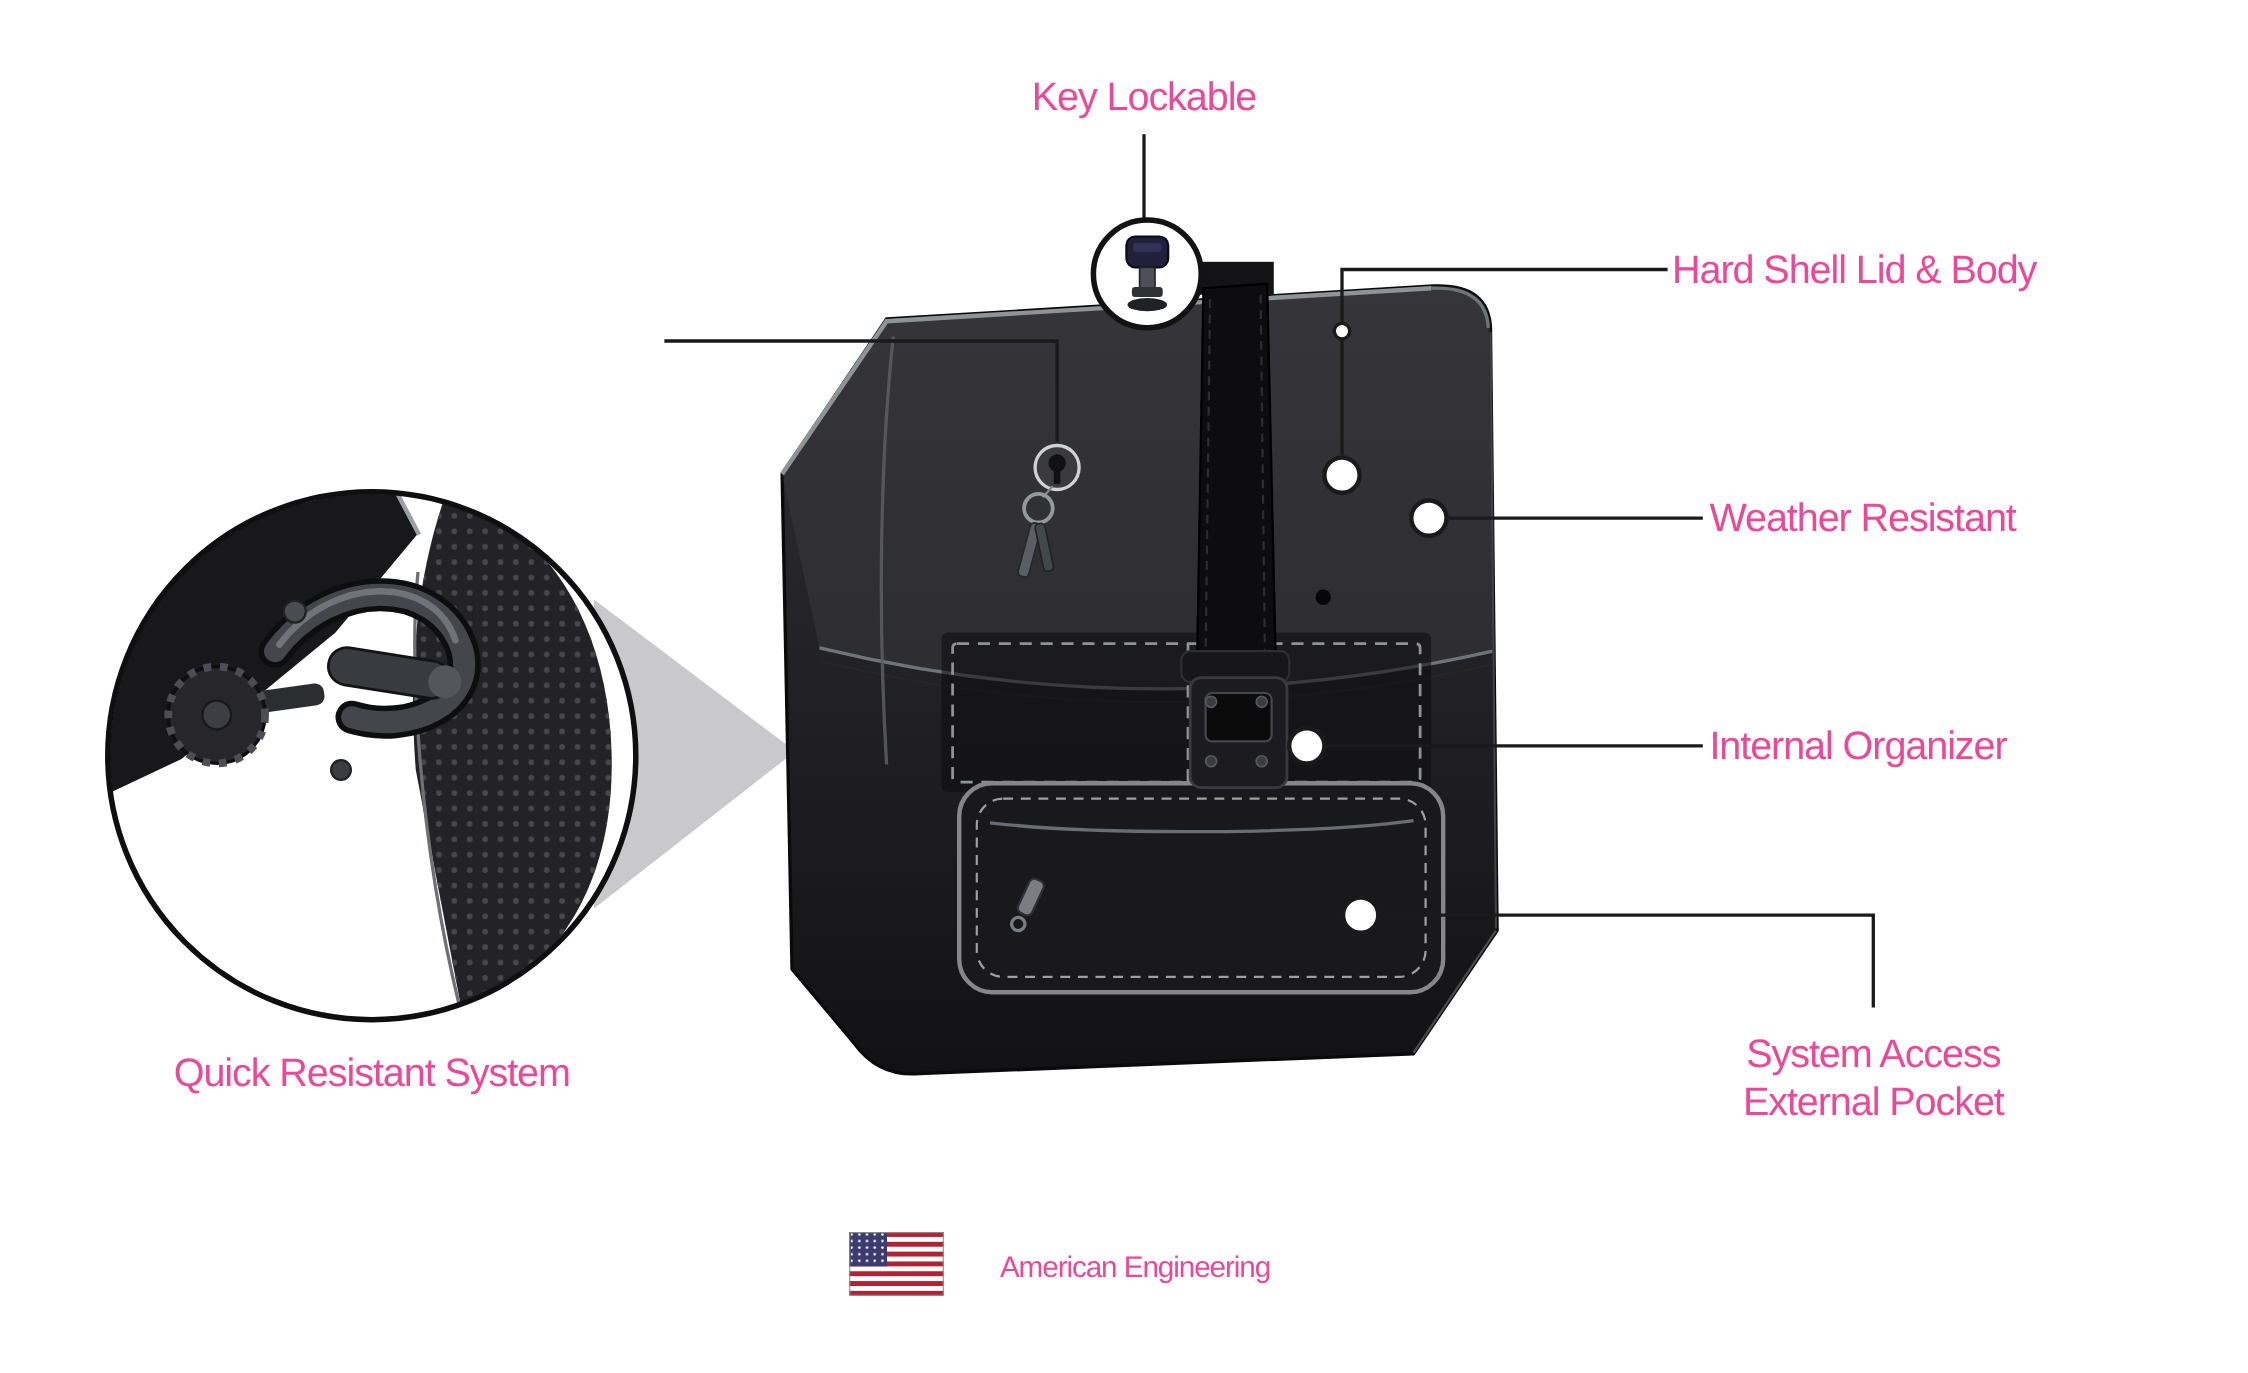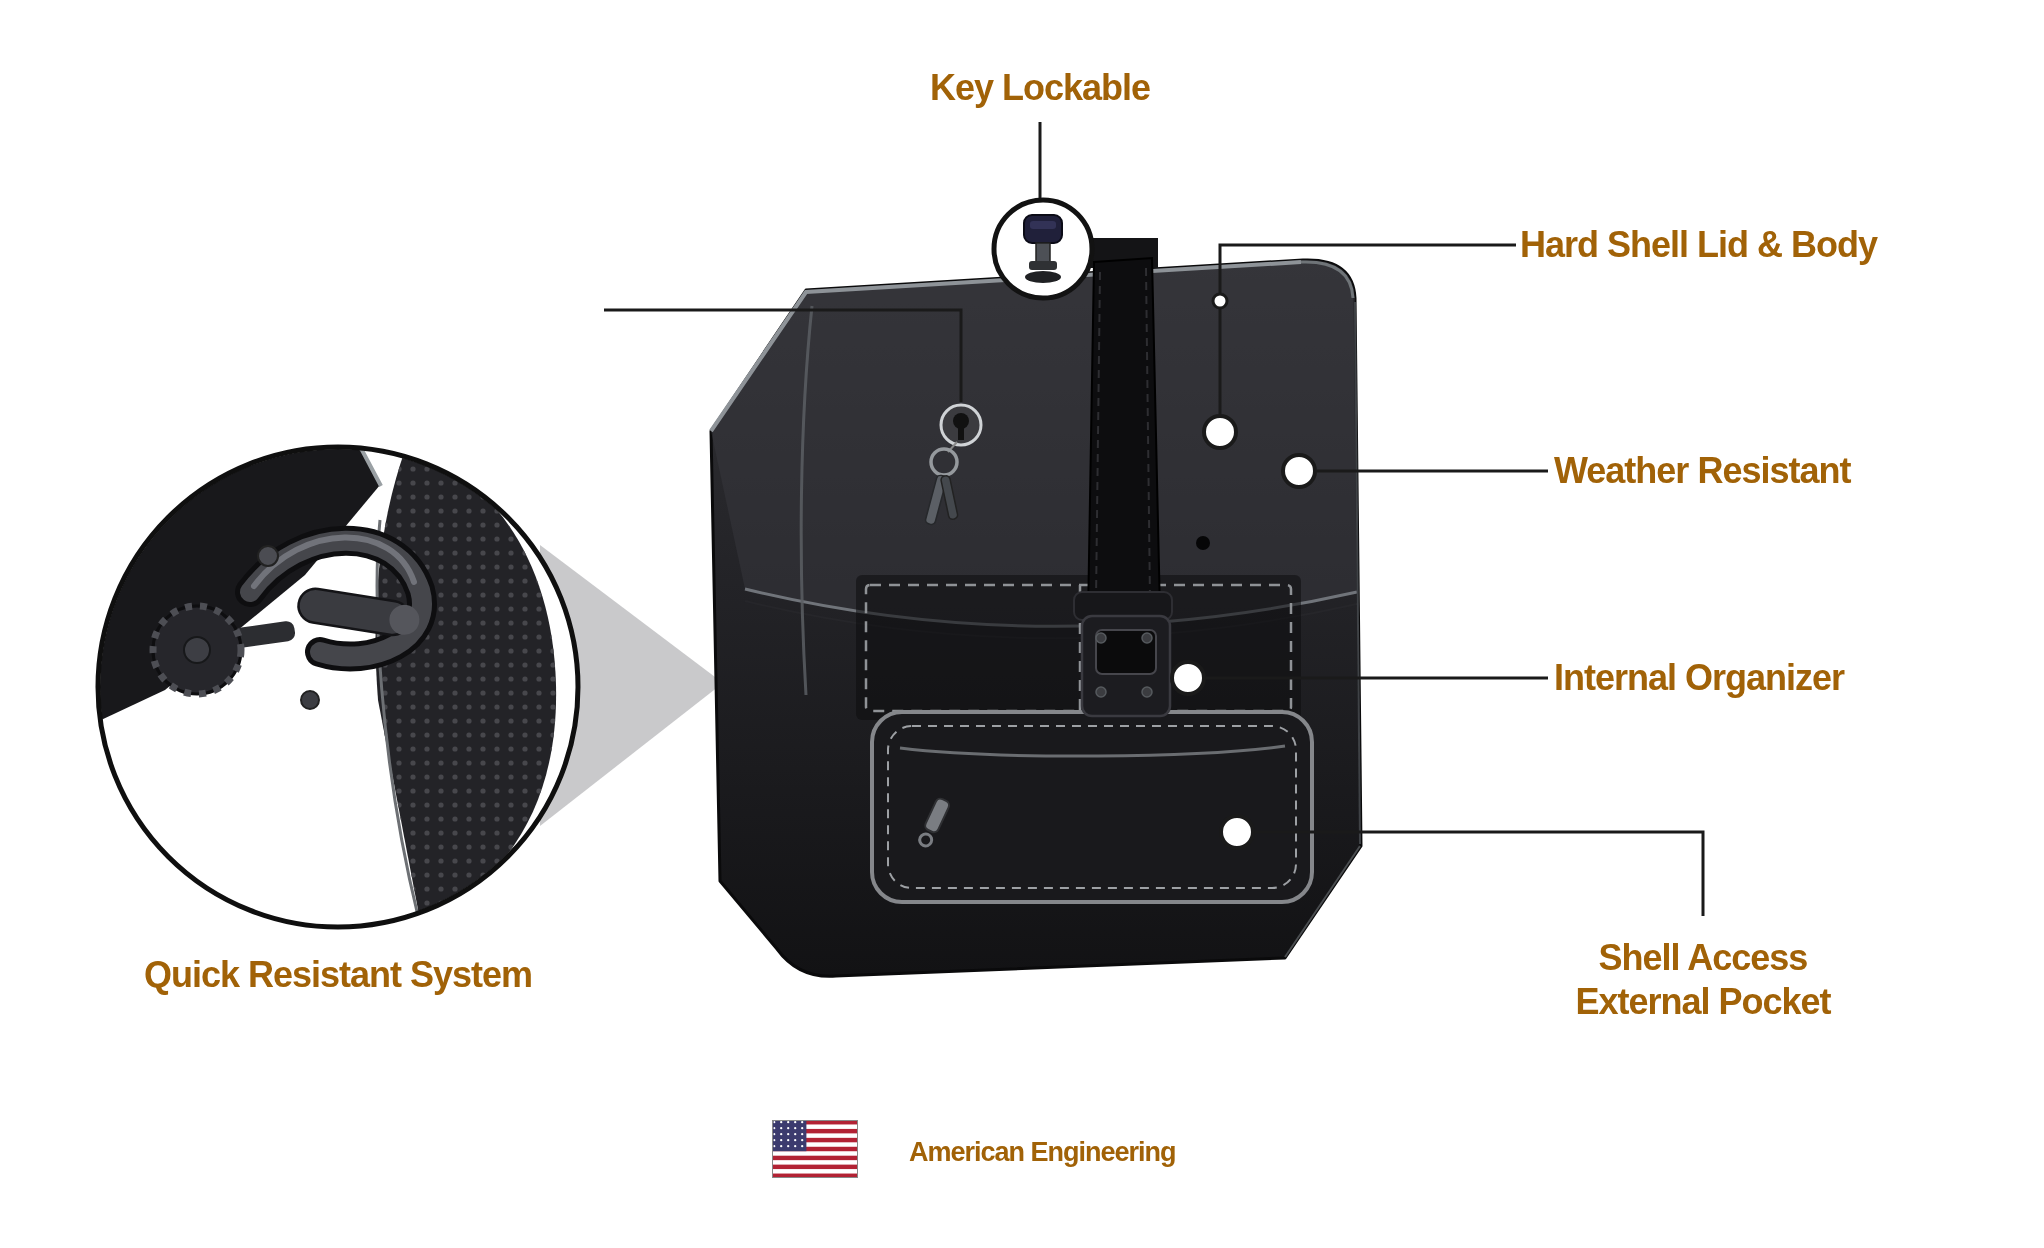--- a/index.html
+++ b/index.html
@@ -8,24 +8,24 @@
     width: 2044px;
     height: 1248px;
     background: #ffffff;
     overflow: hidden;
     font-family: "Liberation Sans", sans-serif;
   }
   .art { position: absolute; left: 0; top: 0; }
   .label {
     position: absolute;
     font-family: "Liberation Sans", sans-serif;
-    font-weight: 700;
+    font-weight: 400;
     font-size: 36px;
     line-height: 44px;
-    color: #a16207;
+    color: #ec4899;
     letter-spacing: -1px;
     white-space: pre-line;
   }
   .label.center { transform: translateX(-50%); text-align: center; }
   .label.right  { text-align: right; }
   .footer-label { font-size: 27px; line-height: 48px; }
   .flag-wrap { position: absolute; left: 772px; top: 1120px; width: 86px; height: 58px; }
 </style>
 </head>
 <body>
@@ -163,21 +163,21 @@
 
   <div class="label center" style="left:1040px; top:66px;">Key Lockable</div>
 
 
   <div class="label" style="left:1520px; top:223px;">Hard Shell Lid &amp; Body</div>
 
   <div class="label" style="left:1554px; top:449px;">Weather Resistant</div>
 
   <div class="label" style="left:1554px; top:656px;">Internal Organizer</div>
 
-  <div class="label center" style="left:1703px; top:936px;">Shell Access
+  <div class="label center" style="left:1703px; top:936px;">System Access
 External Pocket</div>
 
   <div class="label center" style="left:338px; top:953px;">Quick Resistant System</div>
 
   <div class="flag-wrap">
     <svg width="86" height="58" viewBox="0 0 86 58">
       <rect x="0" y="0" width="86" height="58" fill="#b22234"></rect>
       <rect x="0" y="4.46" width="86" height="4.46" fill="#ffffff"></rect>
       <rect x="0" y="13.38" width="86" height="4.46" fill="#ffffff"></rect>
       <rect x="0" y="22.31" width="86" height="4.46" fill="#ffffff"></rect>

